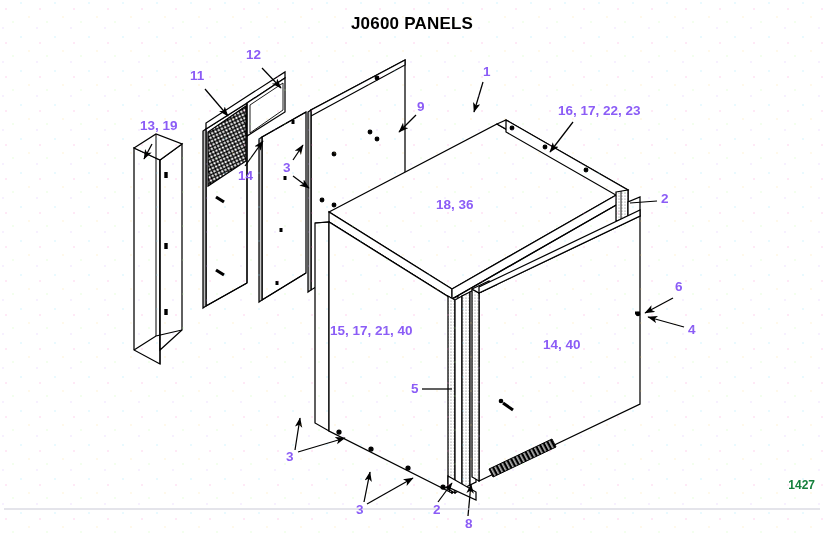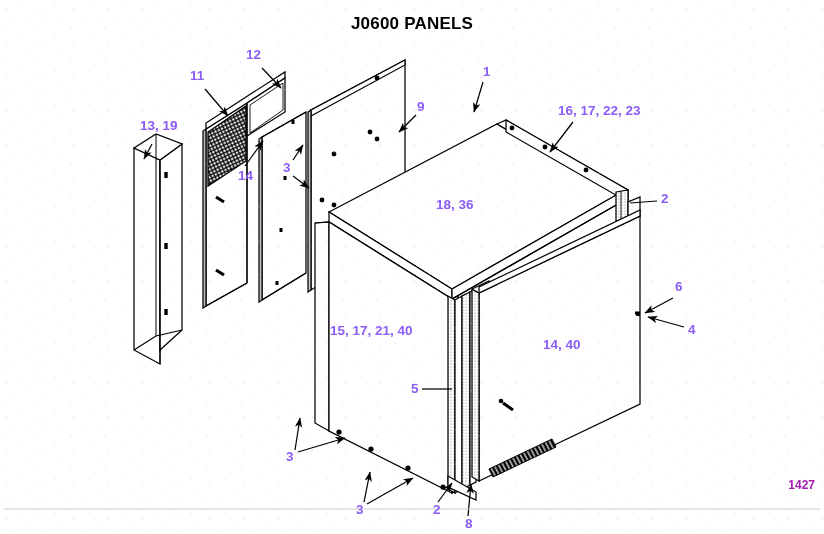--- a/index.html
+++ b/index.html
@@ -35,21 +35,21 @@
     font-size:17px;
     font-weight:bold;
     color:#000;
     letter-spacing:.2px;
   }
   #corner-code{
     position:absolute;
     right:9px; bottom:42px;
     font-size:12px;
     font-weight:bold;
-    color:#a21caf;
+    color:#15803d;
   }
   svg#art{
     position:absolute; left:0; top:0;
     width:824px; height:534px;
   }
   .lbl{
     position:absolute;
     font-size:13.5px;
     font-weight:bold;
     color:#8b5cf6;

